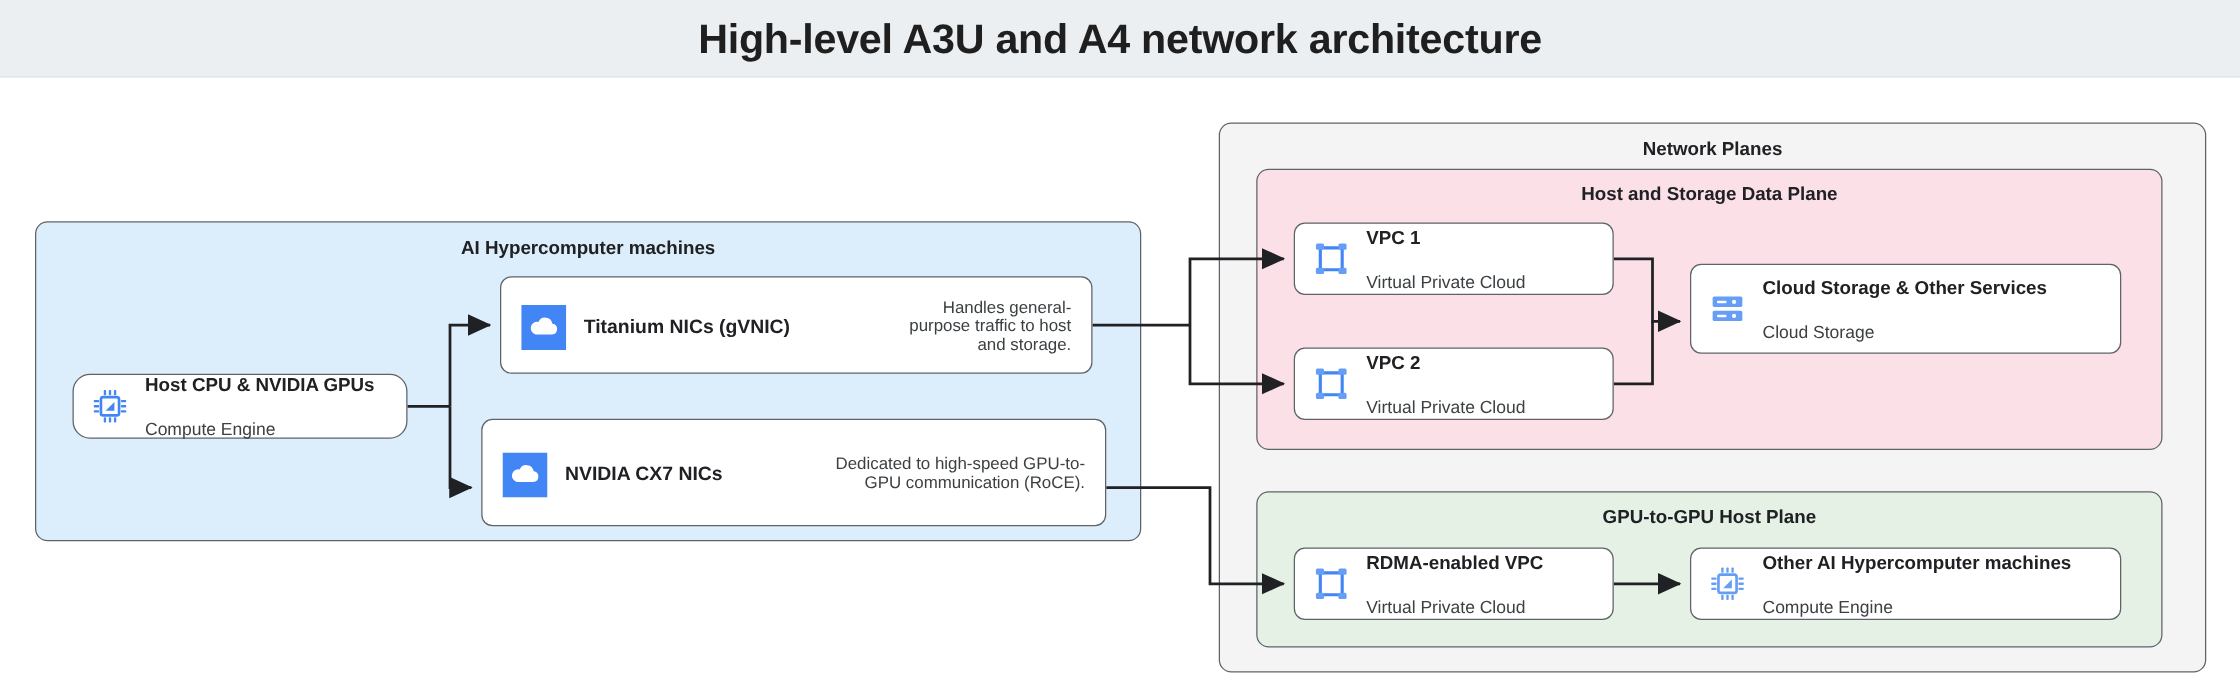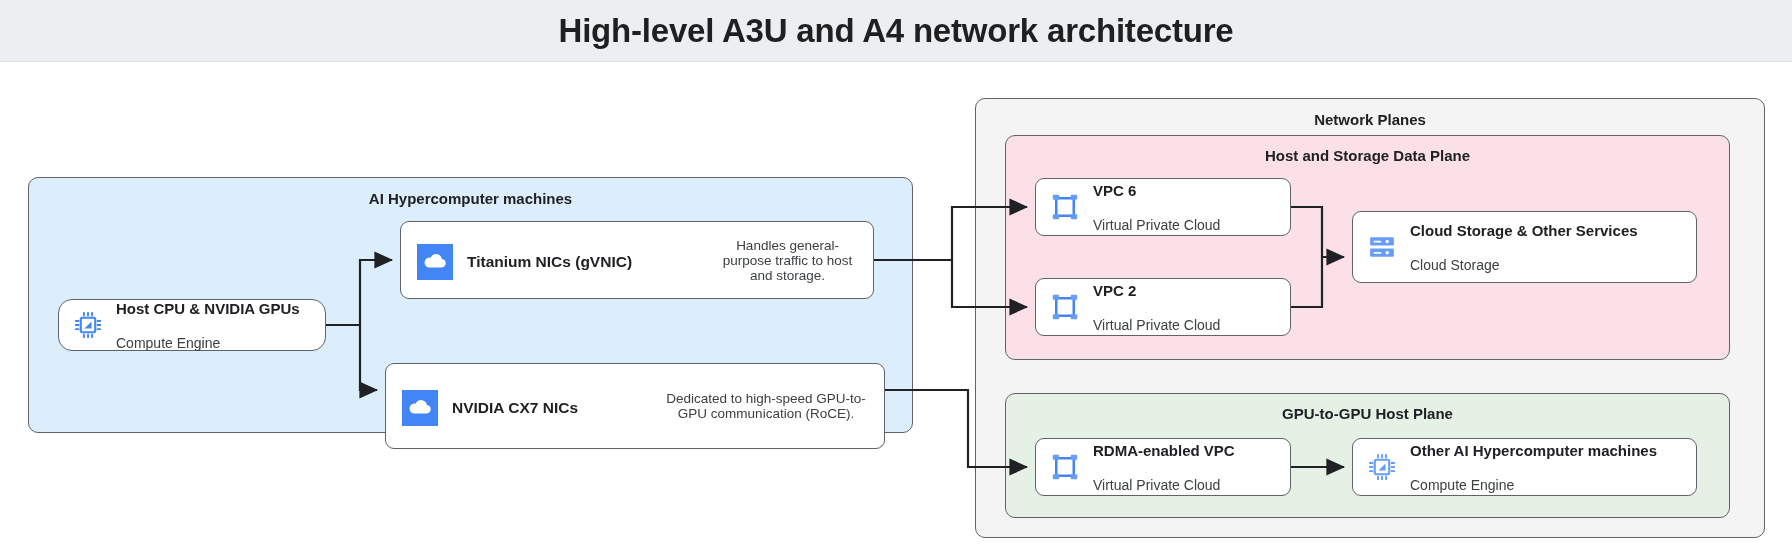--- a/index.html
+++ b/index.html
@@ -56,24 +56,24 @@
   .card-sub   { font-size: 14px; font-weight: 400; color: #3c4043; white-space: nowrap; margin-top: 16px; }
 
   
   .panel { position: absolute; background: #fff;
            border: 1.6px solid #5f6368; border-radius: 9px;
            display: flex; flex-direction: row; }
   .panel-head { display: flex; align-items: center; gap: 14px; padding: 12px 16px 8px 16px; }
   .panel-head .card-title { font-size: 15.5px; }
   .panel-divider { height: 1.6px; background: #9aa0a6; margin: 4px 16px 0 16px; }
   .panel-note { flex: 1; display: flex; align-items: center; justify-content: center;
-                font-size: 13.5px; color: #3c4043; padding: 0 16px; text-align: center; margin-left: 22px; }
+                font-size: 13.5px; color: #3c4043; padding: 0 16px; text-align: right; margin-left: 22px; }
 
   .p-titanium { left: 400px; top: 221px; width: 474px; height: 78px; }
-  .p-cx7      { left: 385px; top: 363px; width: 500px; height: 86px; }
+  .p-cx7      { left: 385px; top: 335px; width: 500px; height: 86px; }
 
   .c-hostcpu  { left: 58px;  top: 299px; width: 268px; height: 52px; border-radius: 14px; }
   .c-vpc1     { left: 1035px; top: 178px; width: 256px; height: 58px; }
   .c-vpc2     { left: 1035px; top: 278px; width: 256px; height: 58px; }
   .c-storage  { left: 1352px; top: 211px; width: 345px; height: 72px; }
   .c-rdma     { left: 1035px; top: 438px; width: 256px; height: 58px; }
   .c-other    { left: 1352px; top: 438px; width: 345px; height: 58px; }
 
   
   .icon { flex: 0 0 auto; display: block; }
@@ -192,21 +192,21 @@
       <svg class="icon ico-vpc" viewBox="0 0 24 24">
         <g fill="#669df6">
           <rect x="5" y="5" width="14" height="14" rx="1" fill="none" stroke="#4285f4" stroke-width="2"></rect>
           <rect x="2.2" y="2.2" width="5.2" height="4" rx="1"></rect>
           <rect x="16.6" y="2.2" width="5.2" height="4" rx="1"></rect>
           <rect x="2.2" y="17.8" width="5.2" height="4" rx="1"></rect>
           <rect x="16.6" y="17.8" width="5.2" height="4" rx="1"></rect>
         </g>
       </svg>
       <div class="card-text">
-        <div class="card-title">VPC 6</div>
+        <div class="card-title">VPC 1</div>
         <div class="card-sub">Virtual Private Cloud</div>
       </div>
     </div>
   </div>
 
   <div class="card c-vpc2">
     <div class="card-row">
       <svg class="icon ico-vpc" viewBox="0 0 24 24">
         <g fill="#669df6">
           <rect x="5" y="5" width="14" height="14" rx="1" fill="none" stroke="#4285f4" stroke-width="2"></rect>

